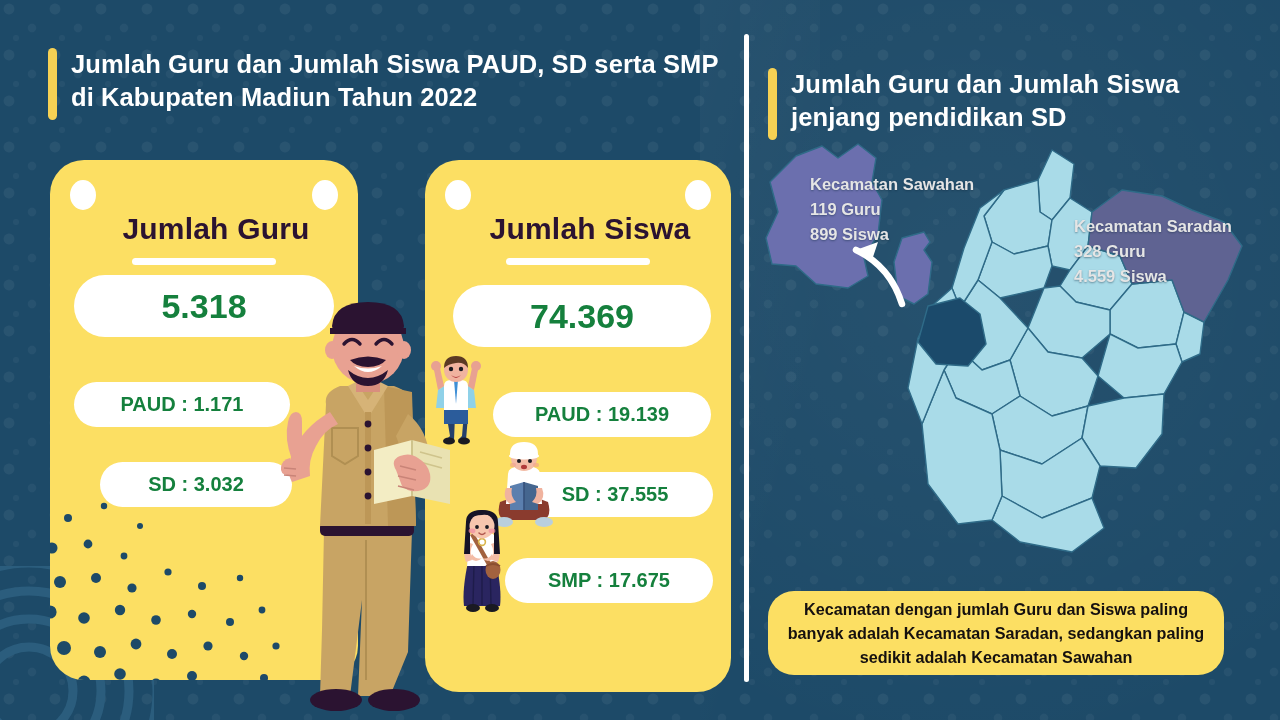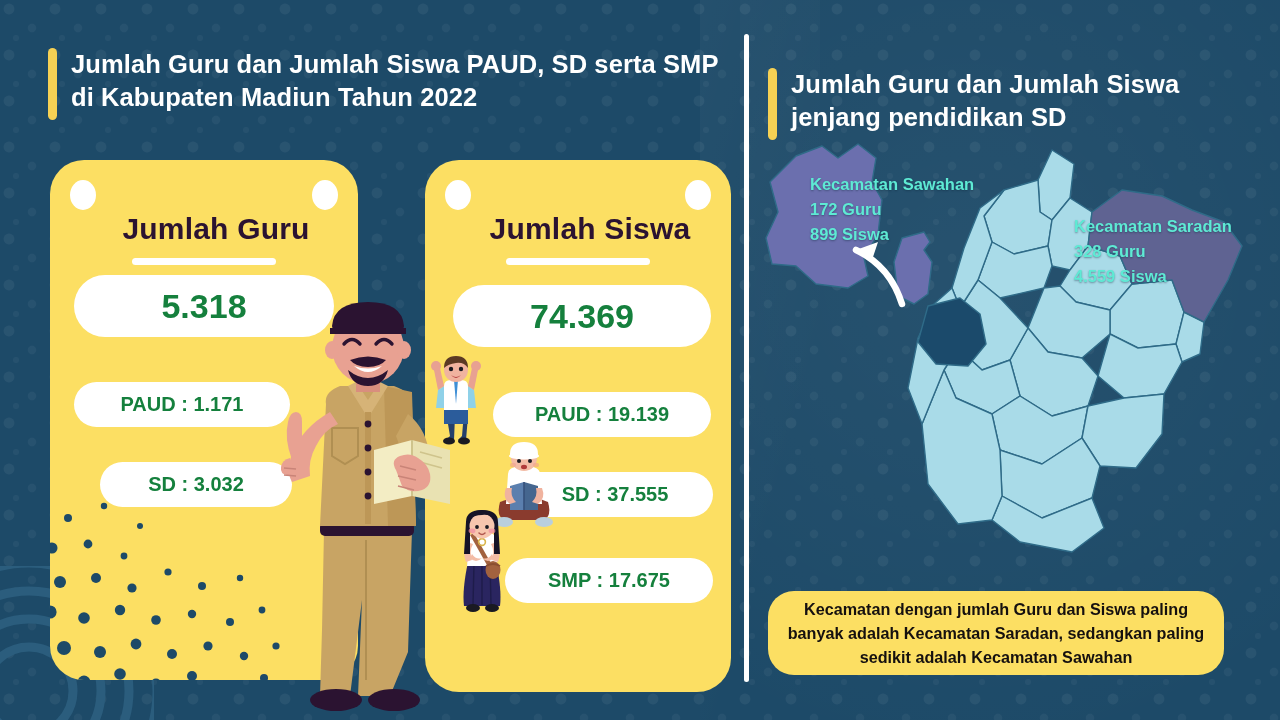--- a/index.html
+++ b/index.html
@@ -90,21 +90,21 @@
   .illus{position:absolute;z-index:5;pointer-events:none;}
   #teacher{left:262px;top:300px;width:210px;height:420px;}
   #kid-paud{left:424px;top:356px;width:62px;height:90px;z-index:6;}
   #kid-sd{left:490px;top:440px;width:68px;height:92px;z-index:6;}
   #kid-smp{left:452px;top:508px;width:60px;height:110px;z-index:6;}
 
   
   #map-wrap{position:absolute;left:752px;top:138px;width:520px;height:440px;z-index:4;}
 
   .map-note{
-    position:absolute;z-index:8;color:#5eead4;font-weight:bold;
+    position:absolute;z-index:8;color:#e5e5e5;font-weight:bold;
     font-size:16.5px;line-height:25px;text-shadow:0 1px 2px rgba(15,40,60,.45);
   }
   #note-sawahan{left:810px;top:172px;}
   #note-saradan{left:1074px;top:214px;}
 
   
   #conclusion{
     position:absolute;left:768px;top:591px;width:456px;height:84px;
     background:#fcdf63;border-radius:26px;z-index:7;
     display:flex;align-items:center;justify-content:center;text-align:center;
@@ -378,21 +378,21 @@
 
       <g fill="none" stroke="#ffffff" stroke-width="6.5" stroke-linecap="round">
         <path d="M150 166 Q138 128 104 112"></path>
       </g>
       <path d="M104 112 L126 104 L120 122 Z" fill="#ffffff"></path>
     </svg>
   </div>
 
   <div class="map-note" id="note-sawahan">
     <div>Kecamatan Sawahan</div>
-    <div>172 Guru</div>
+    <div>119 Guru</div>
     <div>899 Siswa</div>
   </div>
 
   <div class="map-note" id="note-saradan">
     <div>Kecamatan Saradan</div>
     <div>328 Guru</div>
     <div>4.559 Siswa</div>
   </div>
 
   <div id="conclusion">

